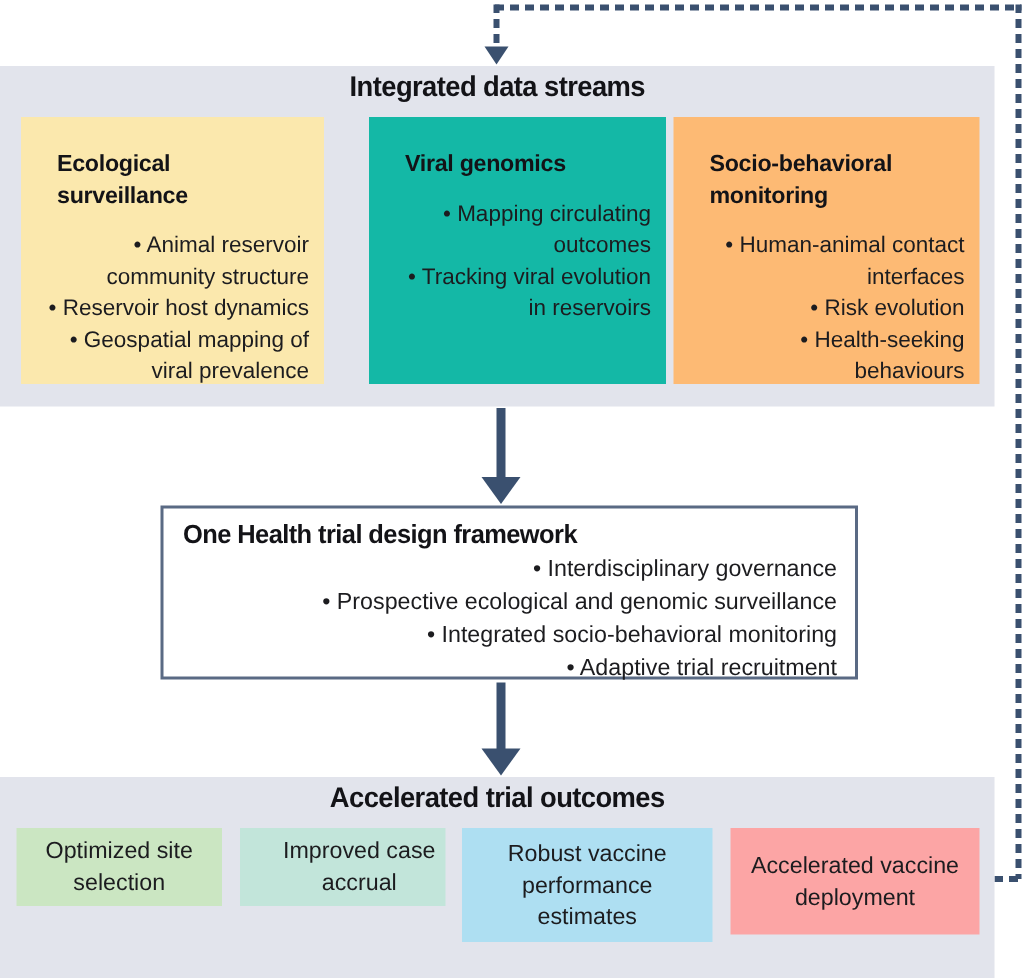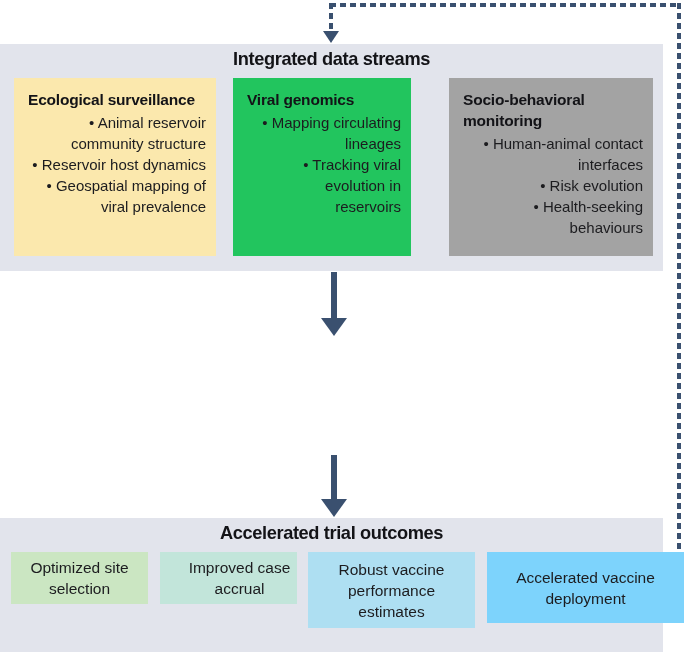--- a/index.html
+++ b/index.html
@@ -45,42 +45,42 @@
     font-weight:700;font-size:19px;letter-spacing:-0.4px;color:#131317;
     transform:scaleX(0.96);
   }
   .section-top .section-title{top:4px;}
   .section-bottom .section-title{top:4px;}
 
   
   .card{position:absolute;top:34px;height:178px;box-sizing:border-box;
     padding:9px 10px 8px 12px;font-size:15px;line-height:21px;}
   .card-ecological{left:14px;width:202px;background:#fbe8ad;}
-  .card-genomics{left:233px;width:178px;background:#22c55e;}
-  .card-social{left:449px;width:204px;background:#a3a3a3;}
-  .card h3{margin:2px;font-size:15.5px;line-height:21px;font-weight:700;
+  .card-genomics{left:246px;width:198px;background:#14b8a6;}
+  .card-social{left:449px;width:204px;background:#fdba74;}
+  .card h3{margin:12px;font-size:15.5px;line-height:21px;font-weight:700;
     letter-spacing:-0.2px;color:#131317;}
   ul.bullets{margin:0;padding:0;list-style:none;}
   ul.bullets li{padding-left:13px;text-indent:-13px;text-align:right;}
   ul.bullets li::before{content:"• ";}
 
   
   .framework{position:absolute;left:107px;top:337px;width:465px;height:116px;
     box-sizing:border-box;background:#ffffff;border:2px solid #5a6a84;
     padding:6px 12px 6px 13px;font-size:15.5px;line-height:22px;}
   .framework h3{margin:0 0 1px 0;font-size:17.5px;line-height:23px;font-weight:700;
     letter-spacing:-0.4px;color:#131317;transform:scaleX(0.97);transform-origin:left;}
 
   
   .outcome{position:absolute;top:34px;display:flex;align-items:center;justify-content:center;
     text-align:center;font-size:15.5px;line-height:21px;box-sizing:border-box;padding:2px 6px;}
   .outcome-sites{left:11px;width:137px;height:52px;background:#cbe6c2;}
   .outcome-accrual{left:160px;width:137px;height:52px;background:#c2e5da;padding-left:28px;}
   .outcome-performance{left:308px;width:167px;height:76px;background:#aedff2;}
-  .outcome-deployment{left:487px;width:197px;height:71px;background:#7dd3fc;}
+  .outcome-deployment{left:487px;width:166px;height:71px;background:#fca5a5;}
 </style>
 </head>
 <body>
 
 <div class="stage">
 
   <div class="dash-h dash-top"></div>
   <div class="dash-v dash-right"></div>
   <div class="dash-h dash-bottom"></div>
   <div class="dash-v dash-entry"></div>
@@ -94,40 +94,49 @@
       <ul class="bullets">
         <li>Animal reservoir community structure</li>
         <li>Reservoir host dynamics</li>
         <li>Geospatial mapping of viral prevalence</li>
       </ul>
     </div>
 
     <div class="card card-genomics">
       <h3>Viral genomics</h3>
       <ul class="bullets">
-        <li>Mapping circulating lineages</li>
+        <li>Mapping circulating outcomes</li>
         <li>Tracking viral evolution in reservoirs</li>
       </ul>
     </div>
 
     <div class="card card-social">
       <h3>Socio-behavioral monitoring</h3>
       <ul class="bullets">
         <li>Human-animal contact interfaces</li>
         <li>Risk evolution</li>
         <li>Health-seeking behaviours</li>
       </ul>
     </div>
   </div>
 
   <div class="arrow arrow1">
     <div class="shaft"></div>
     <div class="head"></div>
   </div>
 
+  <div class="framework">
+    <h3>One Health trial design framework</h3>
+    <ul class="bullets">
+      <li>Interdisciplinary governance</li>
+      <li>Prospective ecological and genomic surveillance</li>
+      <li>Integrated socio-behavioral monitoring</li>
+      <li>Adaptive trial recruitment</li>
+    </ul>
+  </div>
 
   <div class="arrow arrow2">
     <div class="shaft"></div>
     <div class="head"></div>
   </div>
 
   <div class="section section-bottom">
     <div class="section-title">Accelerated trial outcomes</div>
 
     <div class="outcome outcome-sites">

